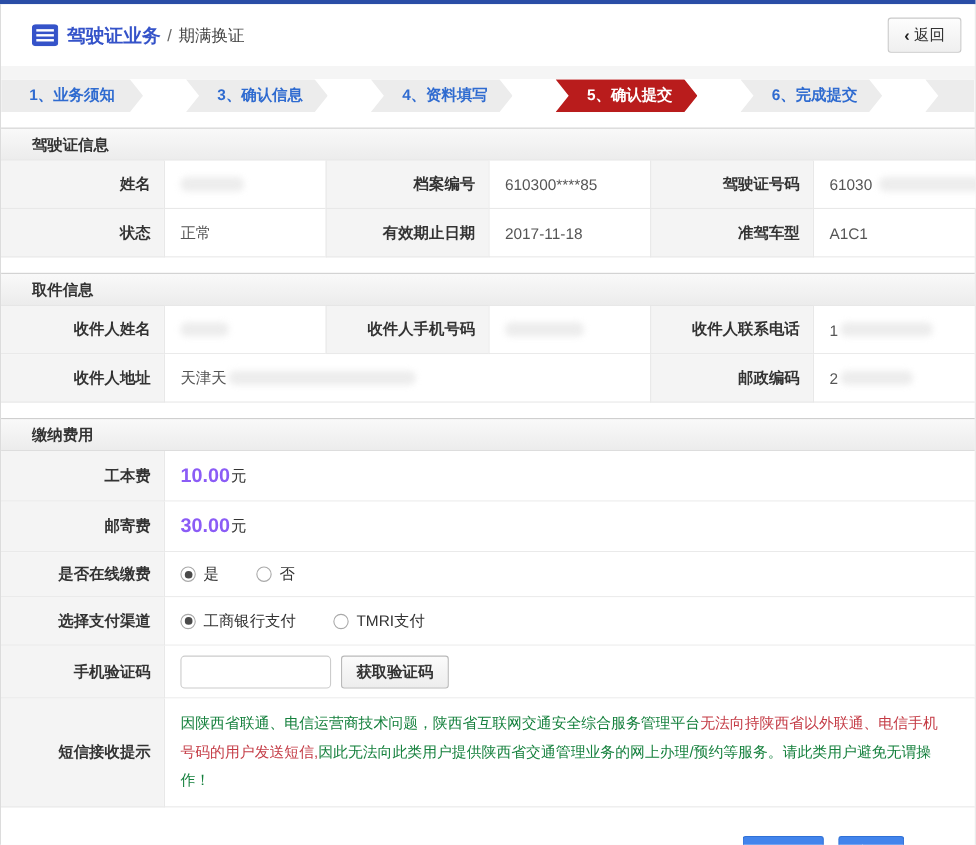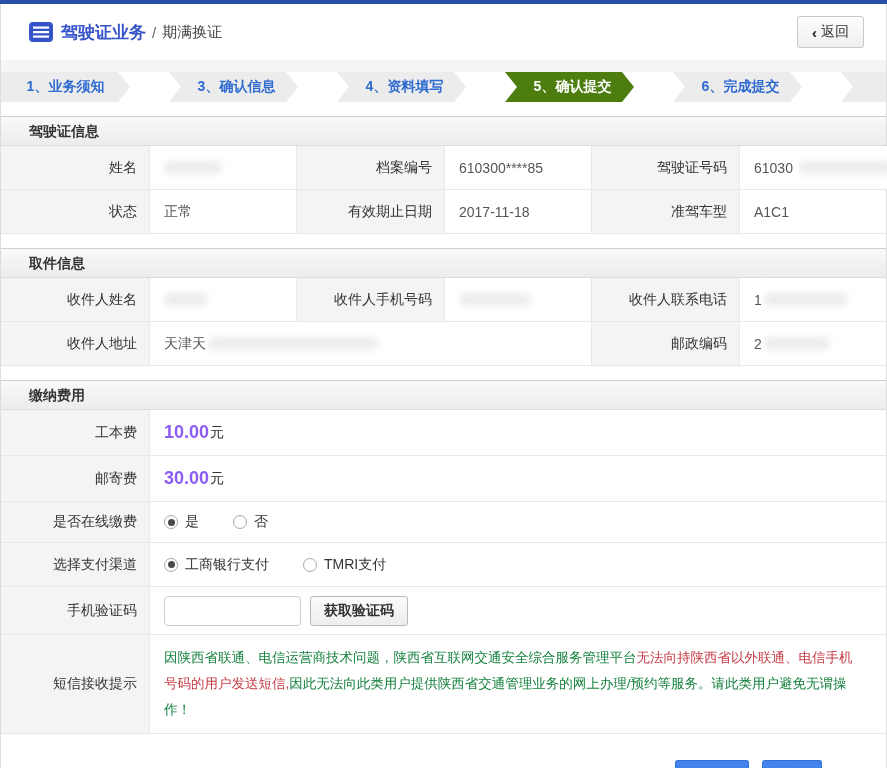--- a/index.html
+++ b/index.html
@@ -2,55 +2,55 @@
 <html><head>
 <meta charset="utf-8">
 <style>
   * { margin:0; padding:0; box-sizing:border-box; }
   html,body { width:887px; height:768px; overflow:hidden; background:#f3f3f3;
     font-family:"Liberation Sans","DejaVu Sans",sans-serif; font-size:14px; color:#333; }
   .topbar { height:4px; background:#2a4da6; }
   .card { width:887px; background:#fff; border-left:1px solid #dcdcdc; border-right:1px solid #dcdcdc; border-bottom:1px solid #dcdcdc; }
 
   
-  .hdr { height:56px; display:flex; align-items:center; padding:0 22px 0 28px; background:#fff; }
+  .hdr { height:56px; display:flex; align-items:center; padding:0 12px 0 28px; background:#fff; }
   .hdr-icon { width:24px; height:20px; margin-right:8px; flex:0 0 auto; }
   .hdr-title-primary { color:#3553c9; font-size:17px; font-weight:bold; }
   .hdr-sep { color:#666; margin:0 6px; font-size:15px; }
   .hdr-title-secondary { color:#444; font-size:15px; }
   .hdr-spacer { flex:1; }
   .back-btn { display:inline-flex; align-items:center; gap:4px; padding:6px 14px;
     background:linear-gradient(#fdfdfd,#efefef); border:1px solid #c9c9c9; border-radius:3px;
     color:#333; font-size:14px; cursor:pointer; }
   .back-chevron { font-weight:bold; font-size:15px; color:#222; }
 
   
   .band { height:12px; background:#f5f5f5; }
   .steps { height:30px; display:flex; background:#fff;gap:48px; }
   .step { flex:0 0 129px; display:flex; align-items:center; justify-content:center;
     background:#ececec; color:#2f6bd0; font-weight:bold; font-size:14px; cursor:pointer;
     clip-path:polygon(0 0, calc(100% - 12px) 0, 100% 50%, calc(100% - 12px) 100%, 0 100%, 12px 50%);
     margin-left:-9px; padding-left:6px; }
   .step:first-child { margin-left:0; padding-left:0;
     clip-path:polygon(0 0, calc(100% - 12px) 0, 100% 50%, calc(100% - 12px) 100%, 0 100%); }
-  .step.active { background:#4d7c0f; color:#fff; }
+  .step.active { background:#b91c1c; color:#fff; }
   .step-filler { flex:1; background:#ececec; margin-left:-9px;
     clip-path:polygon(0 0, 100% 0, 100% 100%, 0 100%, 12px 50%); }
   .gap { height:14px; background:#fff; }
 
   
   .sec-hdr { height:30px; line-height:29px; padding-left:28px; font-weight:bold; color:#333;
     background:linear-gradient(#f9f9f9,#ececec); border-top:1px solid #cfcfcf; border-bottom:1px solid #ddd; }
   .grid { display:grid; }
   .g6 { grid-template-columns:148px 147px 148px 147px 148px auto; }
   .g4 { grid-template-columns:148px 442px 148px auto; }
   .g2 { grid-template-columns:148px auto; }
   .cell { border-bottom:1px solid #e8e8e8; display:flex; align-items:center; min-height:44px; }
   .cell + .cell { border-left:1px solid #e8e8e8; }
-  .lbl { background:#f4f4f4; justify-content:flex-end; padding-right:12px; font-weight:normal; color:#333; text-align:right; }
+  .lbl { background:#f4f4f4; justify-content:flex-end; padding-right:12px; font-weight:bold; color:#333; text-align:right; }
   .val { background:#fff; padding-left:14px; color:#555; }
 
   .redact { display:inline-block; height:13px; background:#e3e3e3; border-radius:6px;
     filter:blur(3px); opacity:.65; vertical-align:middle; margin-left:6px; }
 
   
   .fee-amount { color:#8b5cf6; font-weight:bold; font-size:18px; }
   .fee-unit { color:#333; font-size:14px; margin-left:1px; }
   .radio { width:14px; height:14px; border:1px solid #a9a9a9; border-radius:50%; background:#fff;
     display:inline-flex; align-items:center; justify-content:center; margin-right:7px; flex:0 0 auto; cursor:pointer; }

